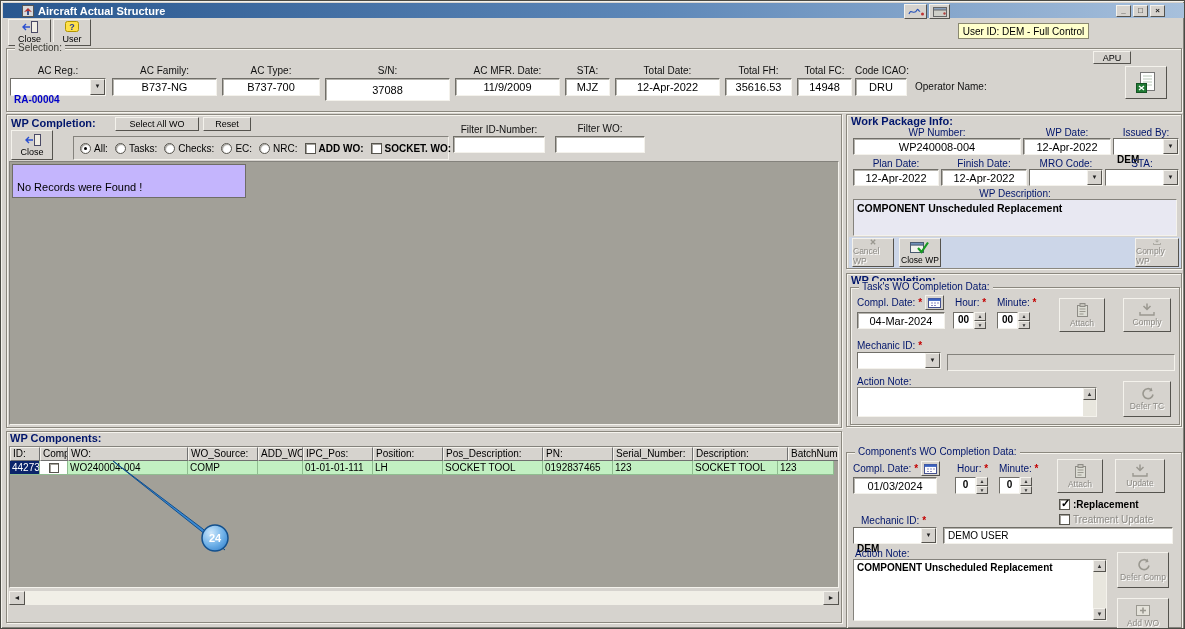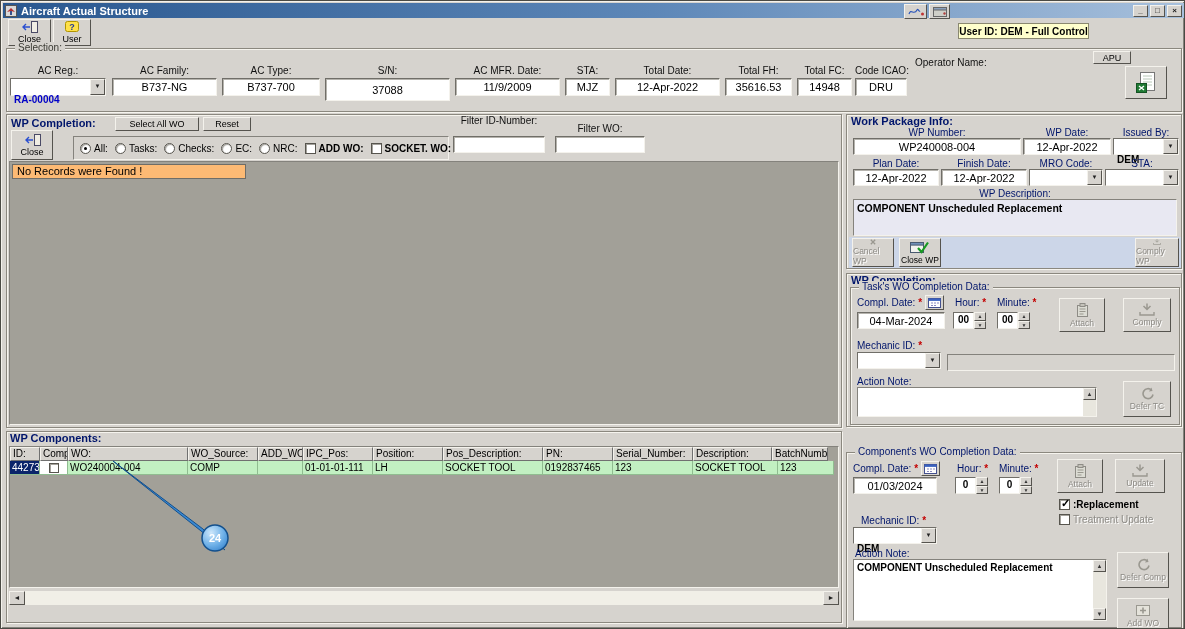--- a/index.html
+++ b/index.html
@@ -1,20 +1,20 @@
 <!DOCTYPE html>
 <html><head>
 <meta charset="utf-8">
 <style>
 *{box-sizing:border-box;margin:0;padding:0}
 html,body{width:1185px;height:629px;overflow:hidden}
 body{font-family:"Liberation Sans",sans-serif;font-size:11px;color:#000;background:#9a9892}
 .abs{position:absolute}
 #win{position:relative;width:1185px;height:629px;background:#d6d3ce;border:1px solid #4a4a44;box-shadow:inset 1px 1px 0 #f4f2ec,inset -1px -1px 0 #84827c;overflow:hidden}
-.titlebar{left:2px;top:2px;width:1181px;height:15px;background:linear-gradient(90deg,#29578f 0%,#5d87b8 55%,#a7c0dc 100%);display:flex;align-items:center;gap:4px;padding:0 2px}
+.titlebar{left:2px;top:2px;width:1181px;height:15px;background:linear-gradient(90deg,#29578f 0%,#5d87b8 55%,#a7c0dc 100%);display:flex;align-items:center;gap:4px;padding:0 19px}
 .title-text{color:#fff;font-weight:bold;font-size:11px;white-space:nowrap}
 .winbtns{margin-left:auto;display:flex;gap:2px}
 .winbtn{width:15px;height:12px;background:#d6d3ce;border:1px solid;border-color:#f4f2ec #55534e #55534e #f4f2ec;font-size:8px;line-height:9px;text-align:center;font-weight:bold;color:#1a1a1a}
 .raised{background:#d6d3ce;border:1px solid;border-color:#f4f2ec #55534e #55534e #f4f2ec}
 .sunken{background:#fff;border:1px solid;border-color:#706e68 #f4f2ec #f4f2ec #706e68;box-shadow:inset 1px 1px 0 #b5b3ad}
 .sunken2{border:1px solid;border-color:#84827c #f4f2ec #f4f2ec #84827c}
 .etched{border:1px solid #8b887f;box-shadow:1px 1px 0 #f6f4ee,inset 1px 1px 0 #f6f4ee}
 .caption{position:absolute;top:-7px;left:8px;background:#d6d3ce;padding:0 3px;font-size:10px;color:#3a3a33;white-space:nowrap}
 .caption-navy{color:#00156b}
 .gtitle{font-weight:bold;color:#00156b;font-size:11px;white-space:nowrap}
@@ -38,23 +38,23 @@
 .cb.checked::after{content:"✓";position:absolute;left:1px;top:-3px;font-size:11px;font-weight:bold;color:#000}
 .rd{width:11px;height:11px;border-radius:50%;background:#fff;border:1px solid #57554e;box-shadow:inset 1px 1px 1px #a4a29c;flex:none;position:relative}
 .rd.on::after{content:"";position:absolute;left:3px;top:3px;width:3px;height:3px;border-radius:50%;background:#000}
 .spin{display:flex;height:17px}
 .spin-val{width:21px;background:#fff;border:1px solid;border-color:#706e68 #f4f2ec #f4f2ec #706e68;font-weight:bold;text-align:center;font-size:10px;line-height:14px}
 .spin-btns{display:flex;flex-direction:column;width:12px}
 .spin-up,.spin-dn{flex:1;background:#d6d3ce;border:1px solid;border-color:#f4f2ec #55534e #55534e #f4f2ec;text-align:center;color:#333}
 .spin-up::after{content:"▲";font-size:5px;line-height:6px;display:block}
 .spin-dn::after{content:"▼";font-size:5px;line-height:6px;display:block}
 .grayfield{background:#d6d3ce}
-.badge{background:#ffffcc;border:1px solid #8a8870;font-weight:bold;font-size:10px;display:flex;align-items:center;justify-content:center;white-space:nowrap}
+.badge{background:#ffffcc;border:1px solid #8a8870;font-weight:normal;font-size:10px;display:flex;align-items:center;justify-content:center;white-space:nowrap}
 .records{background:#a2a098}
-.norec{background:#fdba74;border:1px solid #6f6d67;font-size:11px;line-height:13px;padding:0 4px;white-space:nowrap;overflow:hidden}
+.norec{background:#c4b5fd;border:1px solid #6f6d67;font-size:11px;line-height:13px;padding:16px 4px;white-space:nowrap;overflow:hidden}
 .trow{display:flex}
 .th{background:#d6d3ce;border:1px solid;border-color:#f4f2ec #707070 #707070 #f4f2ec;font-size:10px;padding:0 2px;line-height:12px;overflow:hidden;white-space:nowrap;flex:none}
 .td{font-size:10px;padding:0 2px;line-height:13px;background:#c2f0c2;border-right:1px solid #90bc90;border-bottom:1px solid #90bc90;overflow:hidden;white-space:nowrap;flex:none}
 .td-id{background:#0a246a;color:#fff}
 .td-comply{background:#fff;display:flex;align-items:center;justify-content:center;padding:0}
 .hscroll{display:flex;height:14px}
 .sb-btn{width:16px;height:14px;background:#d6d3ce;border:1px solid;border-color:#f4f2ec #55534e #55534e #f4f2ec;text-align:center;color:#222}
 .sb-left::after{content:"◄";font-size:7px;line-height:12px;display:block}
 .sb-right::after{content:"►";font-size:7px;line-height:12px;display:block}
 .sb-track{flex:1;background:#f1efe7}
@@ -145,21 +145,21 @@
 
     <div class="abs lblk center" style="left:718px;top:16px;width:67px">Total FH:</div>
     <div class="abs sunken vbox" style="left:718px;top:29px;width:67px;height:18px">35616.53</div>
 
     <div class="abs lblk center" style="left:790px;top:16px;width:55px">Total FC:</div>
     <div class="abs sunken vbox" style="left:790px;top:29px;width:55px;height:18px">14948</div>
 
     <div class="abs lblk center" style="left:848px;top:16px;width:52px">Code ICAO:</div>
     <div class="abs sunken vbox" style="left:848px;top:29px;width:52px;height:18px">DRU</div>
 
-    <div class="abs lblk" style="left:908px;top:8px;width:183px">Operator Name:</div>
+    <div class="abs lblk" style="left:908px;top:32px;width:183px">Operator Name:</div>
 
     <div class="abs raised btn-sm" style="left:1086px;top:2px;width:38px;height:13px">APU</div>
     <div class="abs raised" style="left:1118px;top:17px;width:42px;height:33px;display:flex;align-items:center;justify-content:center">
       <svg width="24" height="24" viewBox="0 0 24 24">
         <rect x="6.5" y="1.5" width="14" height="18" fill="#fff" stroke="#777"></rect>
         <path d="M9 5 h9 M9 8 h9 M9 11 h9 M9 14 h9" stroke="#b8c8b8" stroke-width="1"></path>
         <rect x="2.5" y="12.5" width="10" height="9" fill="#1f7a33" stroke="#145223"></rect>
         <path d="M5 15 l5 4 M10 15 l-5 4" stroke="#fff" stroke-width="1.4"></path>
       </svg>
     </div>
@@ -202,21 +202,21 @@
       <span class="inlrow" style="font-weight:bold">
           <span class="cb"></span>
           <span>ADD WO:</span>
         </span>
       <span class="inlrow" style="font-weight:bold">
           <span class="cb"></span>
           <span>SOCKET. WO:</span>
         </span>
     </div>
 
-    <div class="abs lblk center" style="left:446px;top:0;width:92px">Filter ID-Number:</div>
+    <div class="abs lblk center" style="left:446px;top:9px;width:92px">Filter ID-Number:</div>
     <div class="abs sunken" style="left:446px;top:21px;width:92px;height:17px;font-size:10px;padding:1px 3px"></div>
     <div class="abs lblk center" style="left:548px;top:8px;width:90px">Filter WO:</div>
     <div class="abs sunken" style="left:548px;top:21px;width:90px;height:17px;font-size:10px;padding:1px 3px"></div>
 
     <div class="abs sunken2 records" style="left:2px;top:46px;width:830px;height:264px">
       <div class="abs norec" style="left:2px;top:2px;width:234px;height:15px">No Records were Found !</div>
     </div>
   </div>
 
   <div class="abs etched" style="left:845px;top:113px;width:336px;height:155px">
@@ -400,20 +400,21 @@
     <div class="abs inlrow" style="left:212px;top:61px;color:#8c8a85">
       <span class="cb"></span>
       <span class="disabled-txt">Treatment Update</span>
     </div>
 
     <div class="abs lbl" style="left:14px;top:62px"><span>Mechanic ID:</span> <span class="req">*</span></div>
     <div class="abs combo" style="left:6px;top:74px;width:84px;height:17px">
       <div class="combo-txt">DEM</div>
       <div class="combo-btn"></div>
     </div>
+    <div class="abs sunken vbox left" style="left:96px;top:74px;width:230px;height:17px;font-size:10px">DEMO USER</div>
 
     <div class="abs lbl" style="left:8px;top:95px">Action Note:</div>
     <div class="abs sunken2" style="left:6px;top:106px;width:254px;height:62px;display:flex;background:#fff">
       <div class="ta" style="flex:1">COMPONENT Unscheduled Replacement</div>
       <div class="scrollcol">
         <div class="sc-btn sc-up"></div>
         <div class="sc-btn sc-dn"></div>
       </div>
     </div>
 
@@ -441,21 +442,21 @@
         <div class="th" style="width:30px">ID:</div>
         <div class="th" style="width:28px">Comply:</div>
         <div class="th" style="width:120px">WO:</div>
         <div class="th" style="width:70px">WO_Source:</div>
         <div class="th" style="width:45px">ADD_WO:</div>
         <div class="th" style="width:70px">IPC_Pos:</div>
         <div class="th" style="width:70px">Position:</div>
         <div class="th" style="width:100px">Pos_Description:</div>
         <div class="th" style="width:70px">PN:</div>
         <div class="th" style="width:80px">Serial_Number:</div>
-        <div class="th" style="width:79px">Description:</div>
+        <div class="th" style="width:95px">Description:</div>
         <div class="th" style="width:56px">BatchNumber</div>
       </div>
       <div class="trow">
         <div class="td td-id" style="width:30px">44273</div>
         <div class="td td-comply" style="width:28px">
             <span class="cb" style="width:10px;height:10px"></span>
           </div>
         <div class="td" style="width:120px">WO240004-004</div>
         <div class="td" style="width:70px">COMP</div>
         <div class="td" style="width:45px"></div>

